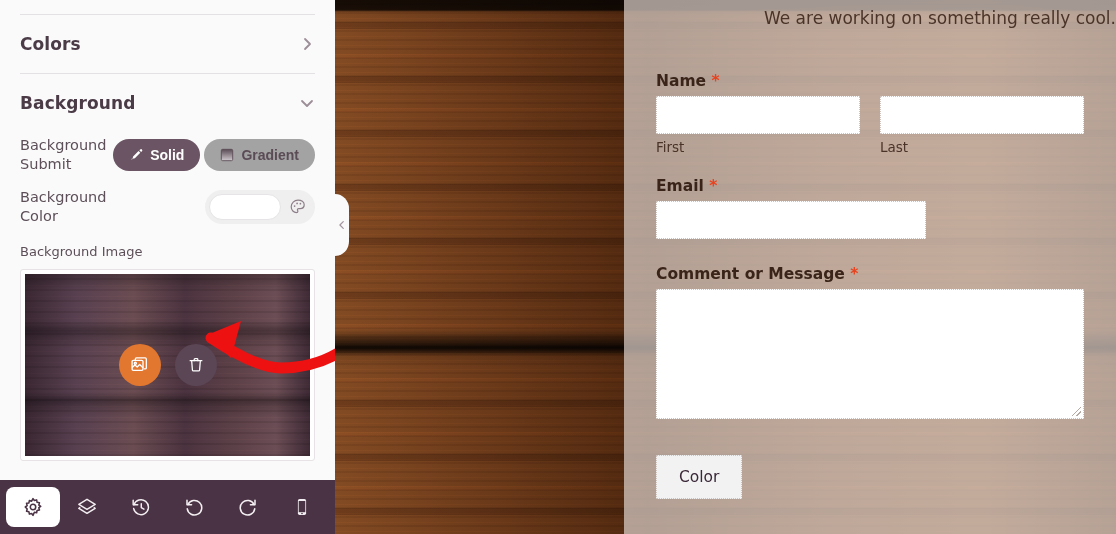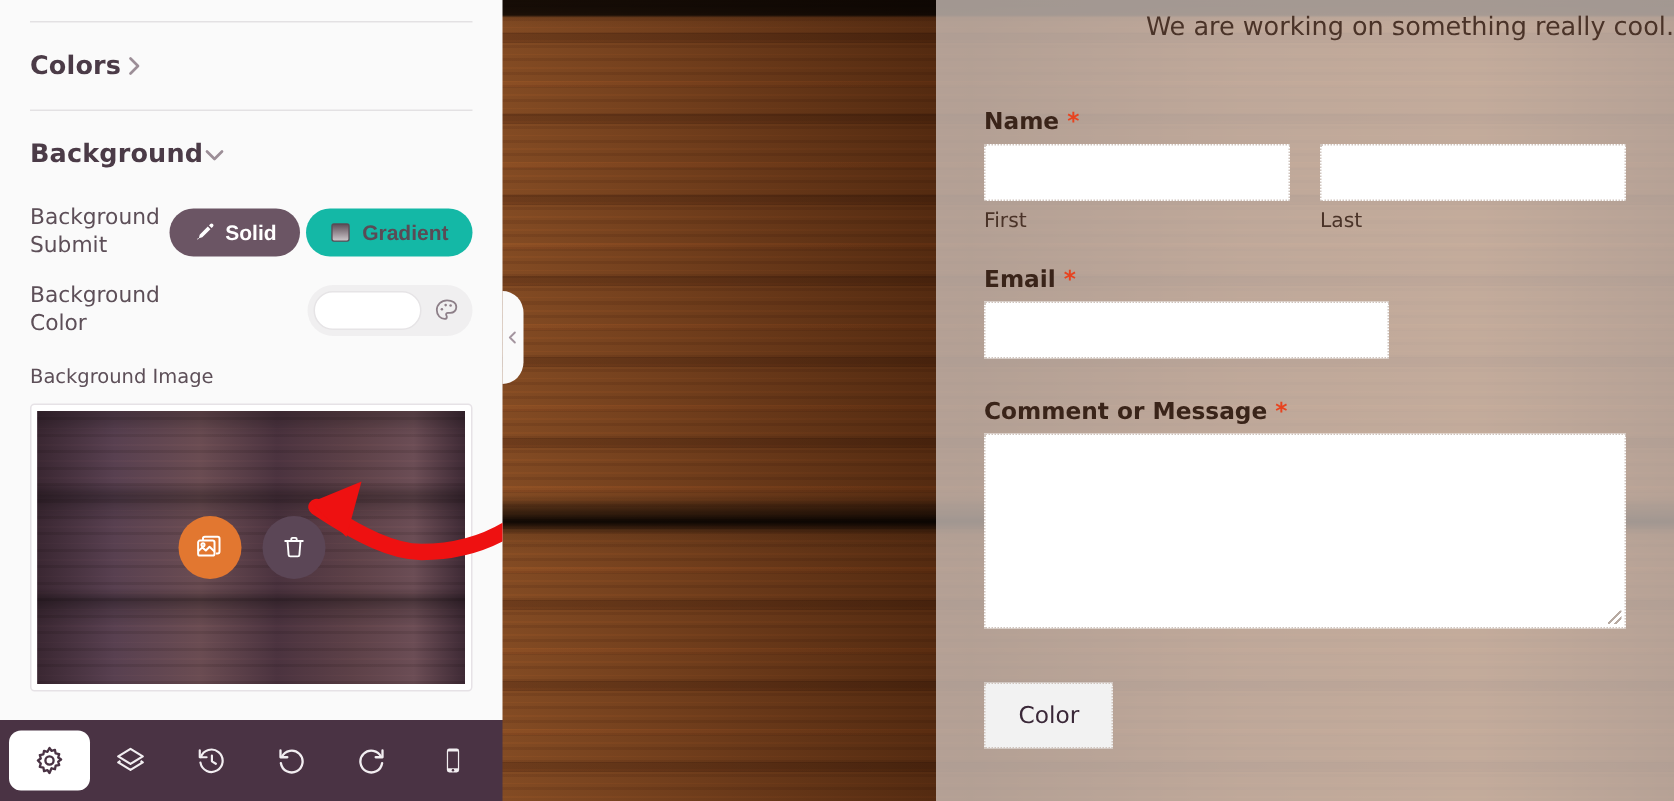--- a/index.html
+++ b/index.html
@@ -54,21 +54,21 @@
 
   
   .panel {
     position: absolute; left: 0; top: 0; width: 335px; height: 480px;
     background: #fafafa;
     overflow: hidden;
   }
   .divider { height: 1px; background: #e3e1e3; margin: 0 20px; }
 
   .section-head {
-    display: flex; align-items: center; justify-content: flex-start;
+    display: flex; align-items: center; justify-content: space-between;
     padding: 0 20px; height: 58px;
   }
   .section-head .title {
     font-size: 17px; font-weight: 700; color: #4b3b47; letter-spacing: .1px;
   }
   .chev { width: 16px; height: 16px; color: #9c8e97; flex: 0 0 auto; }
   .chev svg { display: block; }
 
   .row {
     display: flex; align-items: center; justify-content: space-between;
@@ -79,21 +79,21 @@
   }
 
   .style-group { display: flex; gap: 4px; }
   .pill {
     display: inline-flex; align-items: center; gap: 7px;
     height: 32px; padding: 0 16px; border-radius: 16px;
     font-size: 14px; font-weight: 600; cursor: pointer;
     border: none;
   }
   .pill.active { background: #6b5564; color: #ffffff; }
-  .pill.inactive { background: #14b8a6; color: #5a4b55; }
+  .pill.inactive { background: #a3a3a3; color: #5a4b55; }
   .pill svg { display: block; }
 
   .color-control {
     display: flex; align-items: center; gap: 8px;
     background: #f0eff0; border-radius: 18px; padding: 4px 8px 4px 4px;
   }
   .color-swatch {
     width: 72px; height: 26px; border-radius: 13px;
     background: #ffffff; border: 1px solid #e6e4e6; cursor: pointer;
   }

